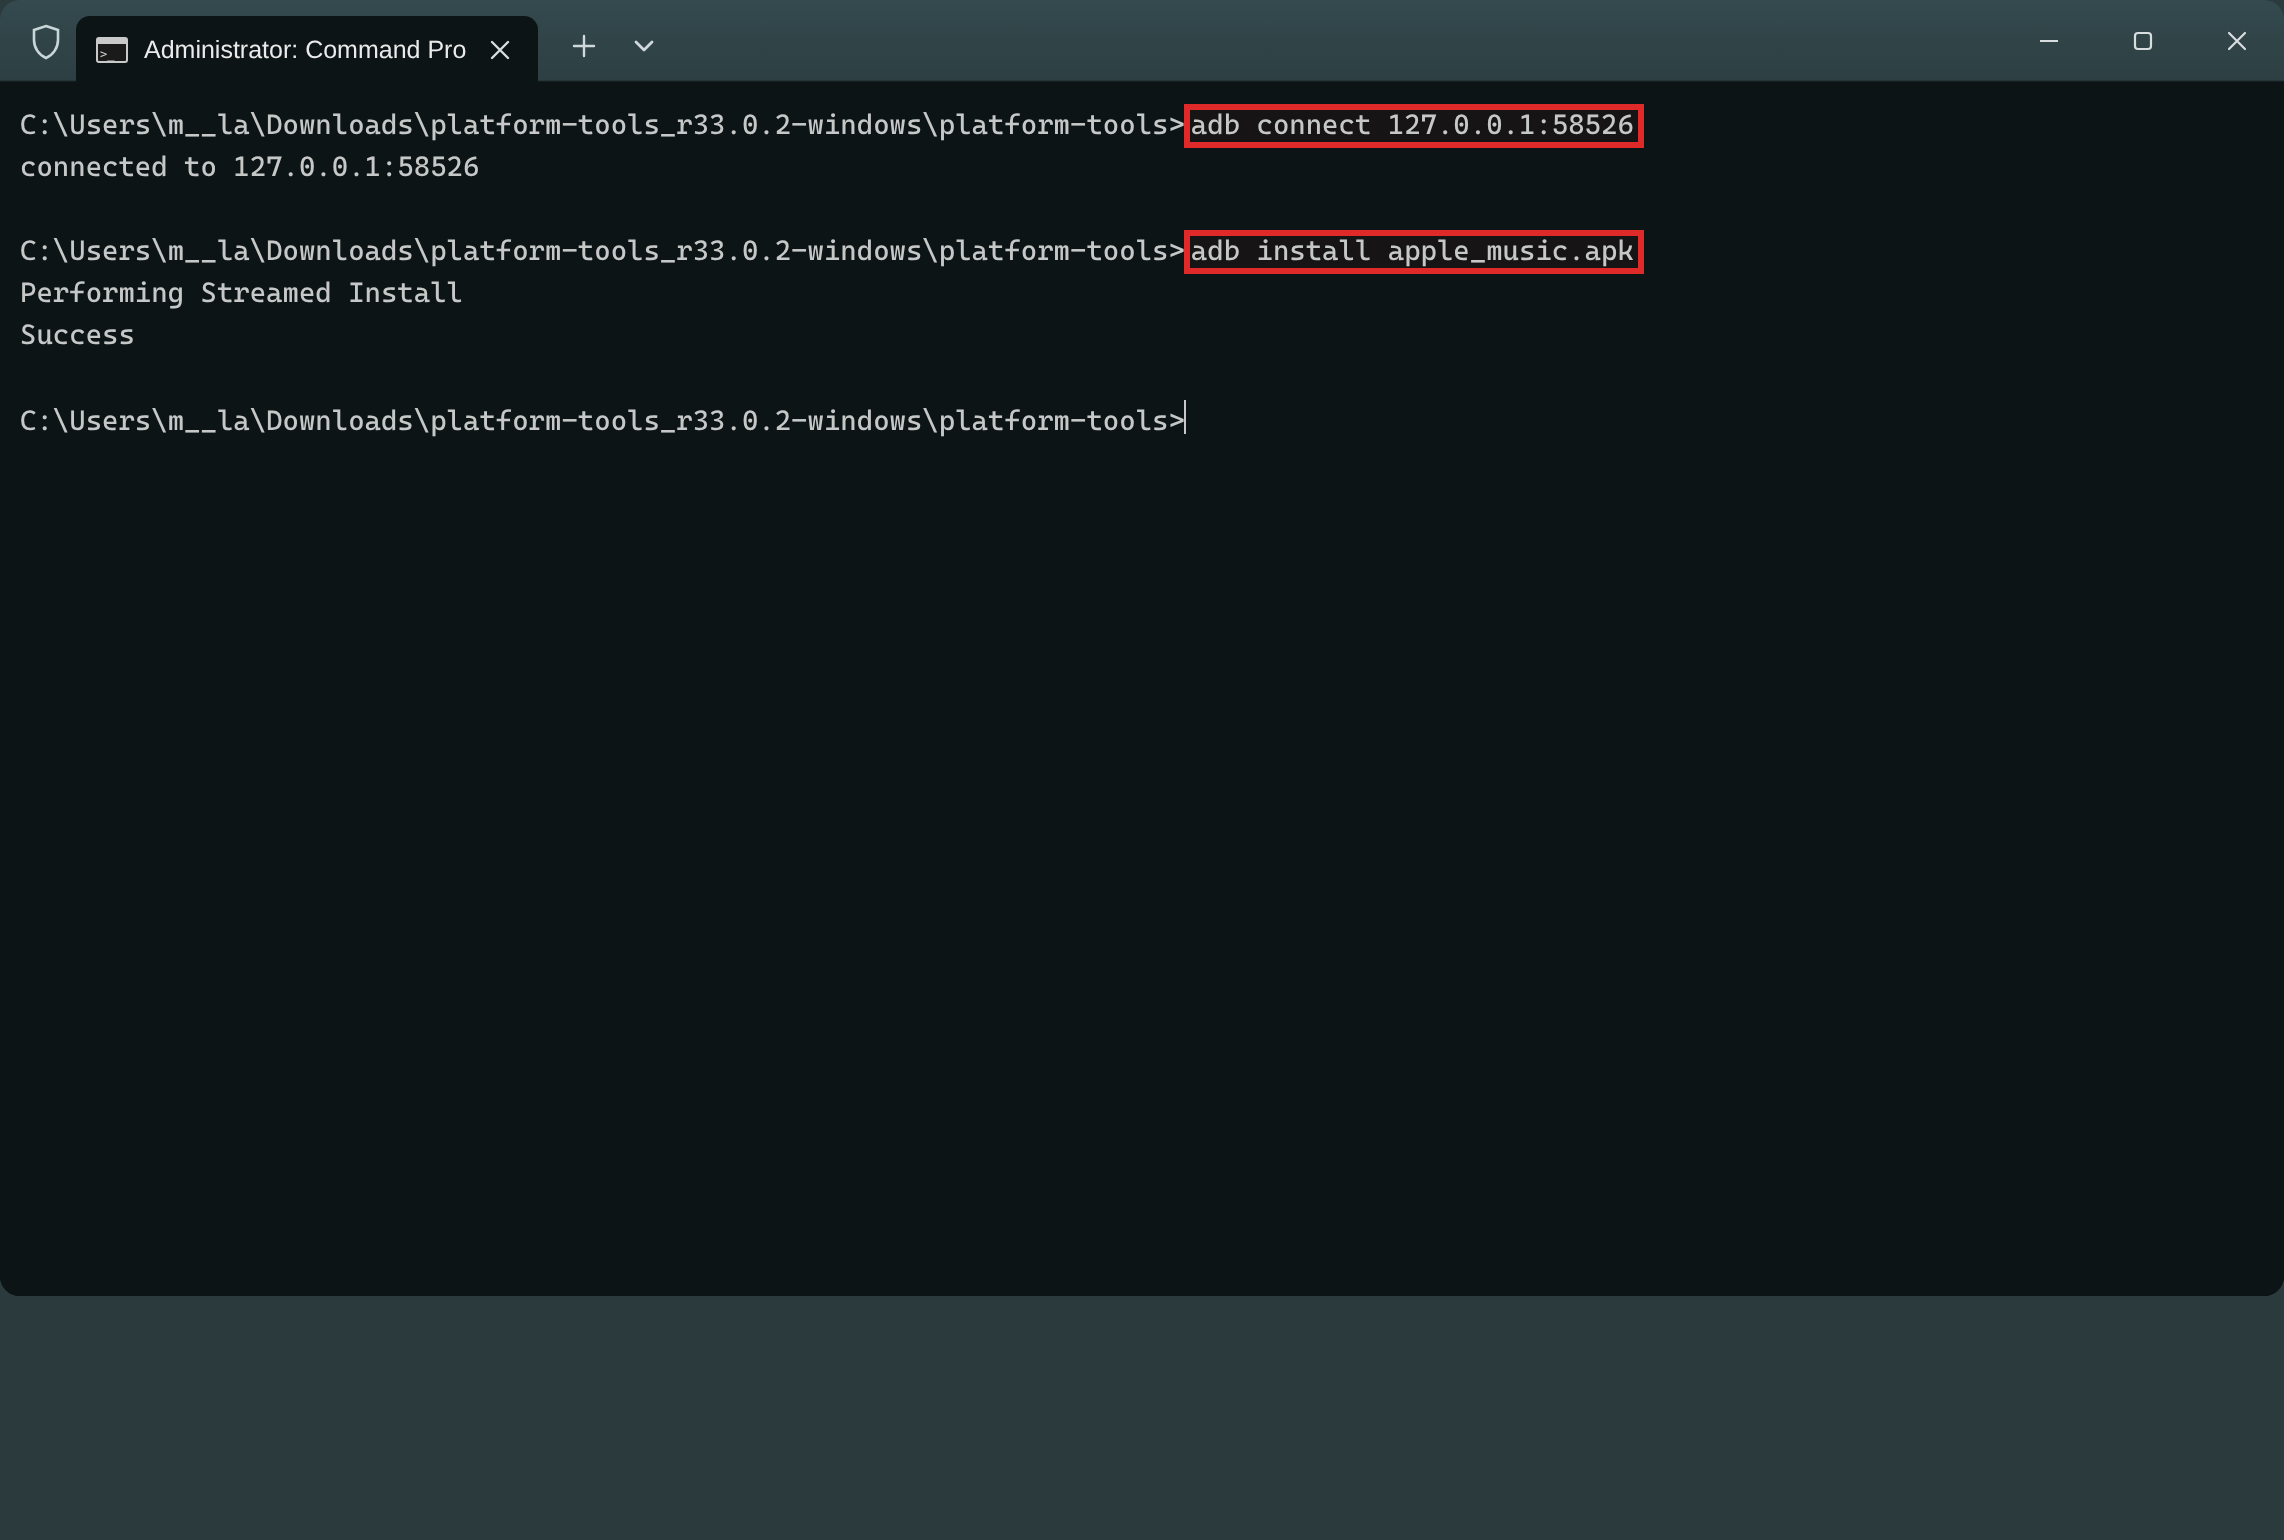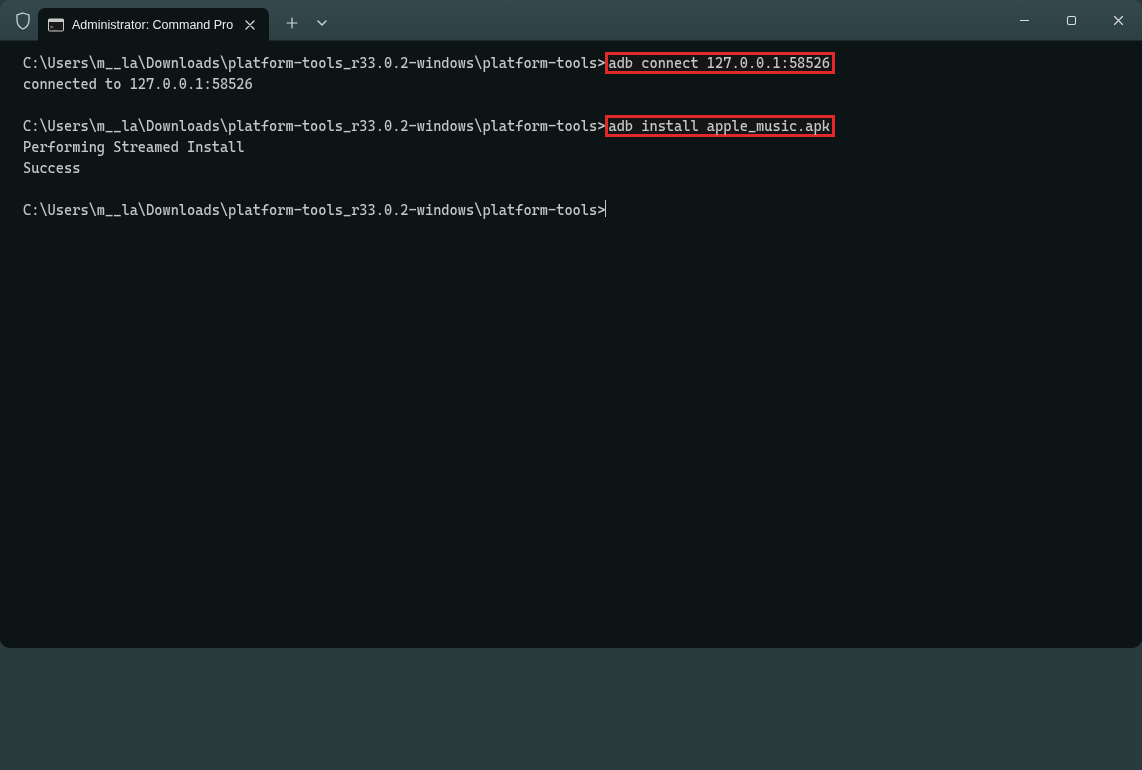--- a/index.html
+++ b/index.html
@@ -82,21 +82,21 @@
   }
   .win-btn {
     width: 47px; height: 40px;
     display: inline-flex; align-items: center; justify-content: center;
     cursor: pointer;
   }
   .win-btn svg { width: 11px; height: 11px; }
   .term-area {
     flex: 1;
     background: #0c1415;
-    padding: 12px 10px 10px 23px;
+    padding: 12px 10px 10px 10px;
     position: relative;
   }
   pre.term {
     margin: 0;
     font-family: Consolas, "Cascadia Mono", monospace;
     font-size: 14px;
     line-height: 21px;
     color: #c5c8c6;
     white-space: pre;
   }

